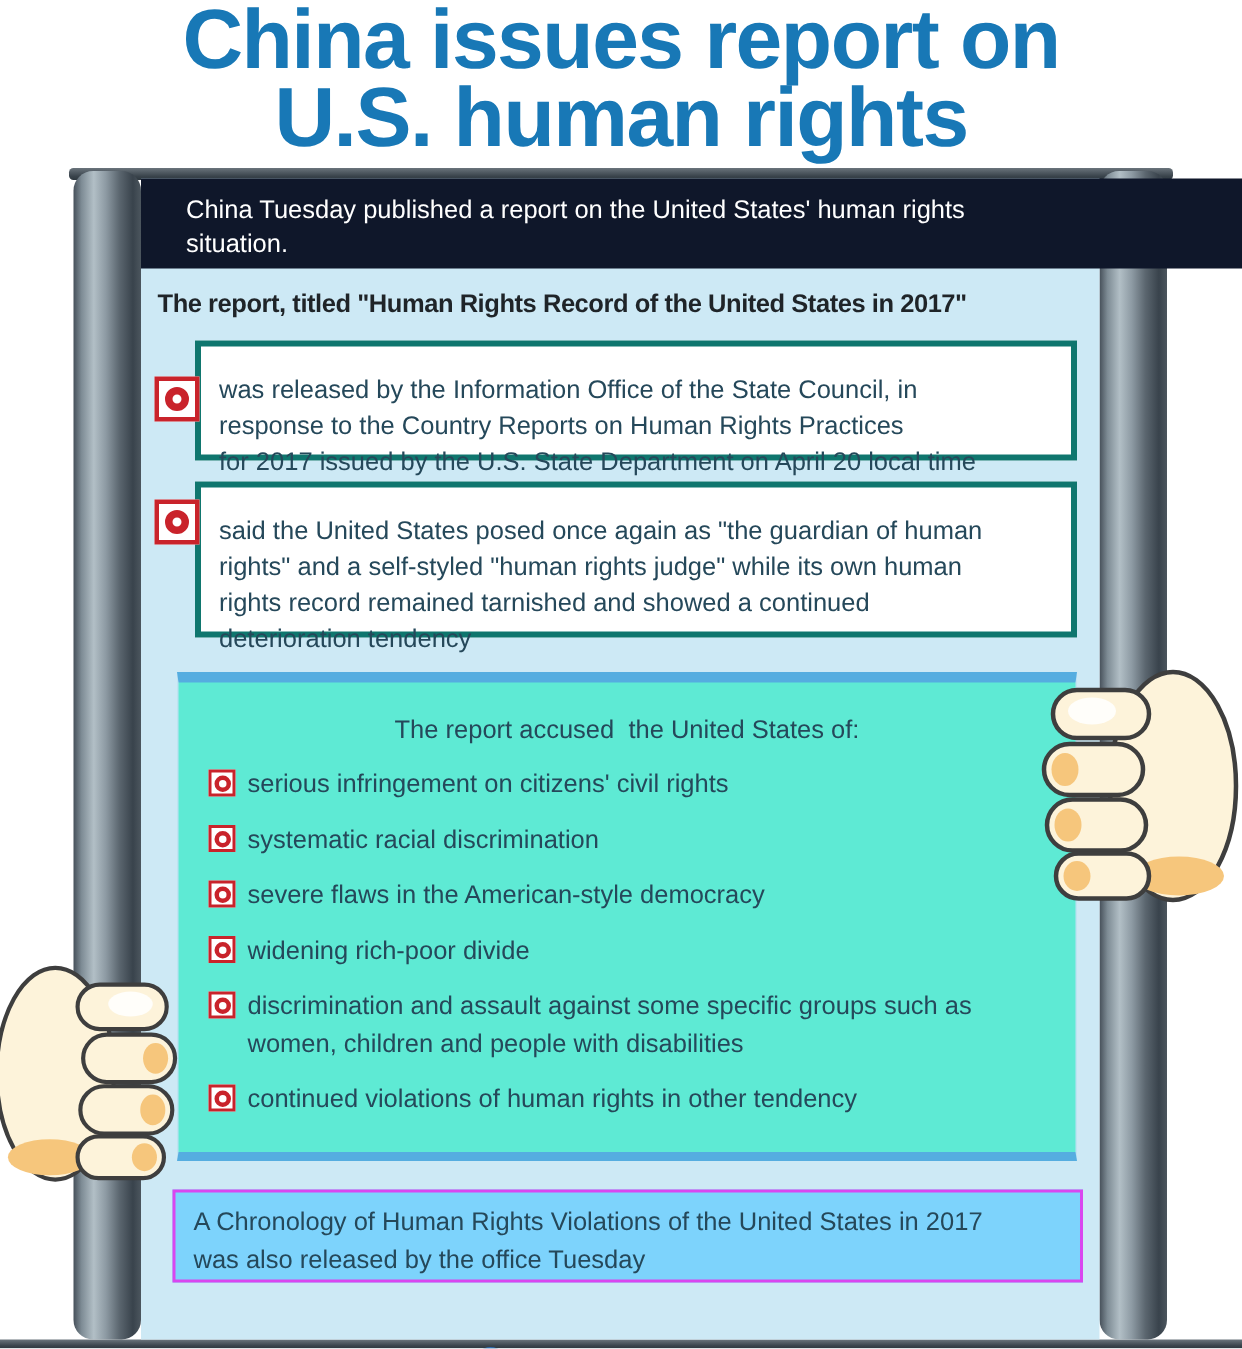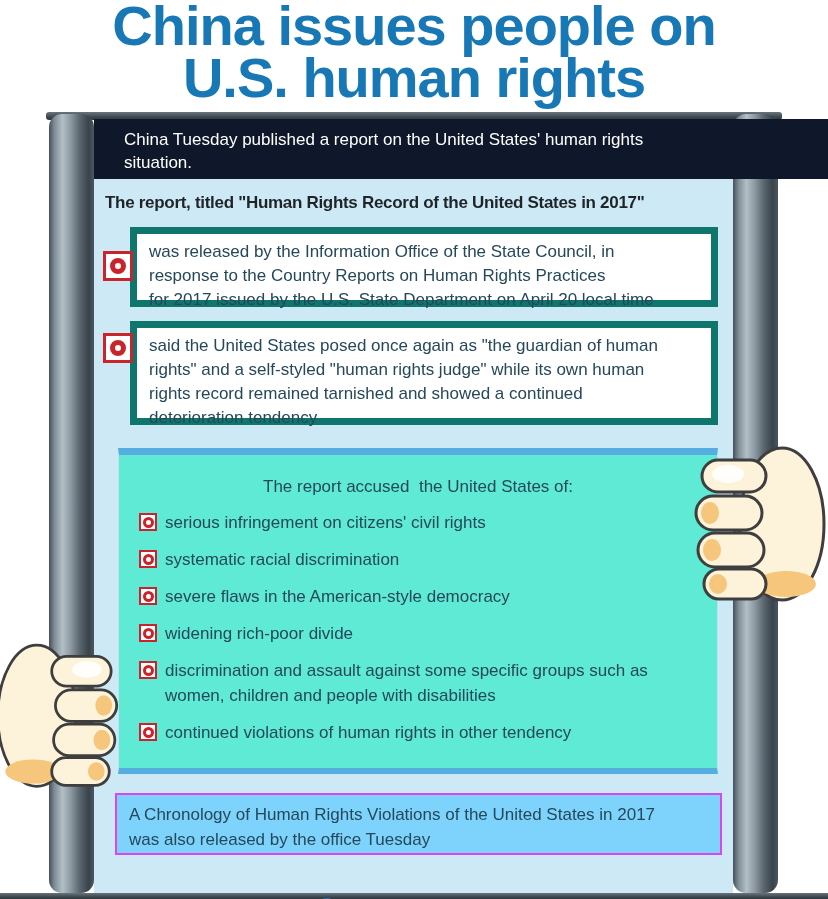--- a/index.html
+++ b/index.html
@@ -21,22 +21,22 @@
 
   
   .content{position:absolute;left:94px;top:119px;width:639px;height:774px;background:#cde9f5;z-index:3;}
 
   .intro{position:absolute;left:0;top:0;width:748px;height:60px;background:#0f172a;
     color:#fff;font-size:17px;line-height:23px;padding:9px 0 0 30px;box-sizing:border-box;white-space:pre-line;}
 
   .titled{position:absolute;left:11px;top:74px;width:626px;color:#1f2428;
     font-size:17px;font-weight:bold;letter-spacing:-0.3px;white-space:nowrap;}
 
-  .pointbox{position:absolute;left:36px;width:588px;background:#fff;border:7px solid #0f766e;
-    box-sizing:border-box;color:#25485a;font-size:17px;line-height:24px;white-space:pre-line;padding:6px 0 0 12px;}
+  .pointbox{position:absolute;left:36px;width:588px;background:#fff;border:4px solid #0f766e;
+    box-sizing:border-box;color:#25485a;font-size:17px;line-height:24px;white-space:pre-line;padding:17px 0 0 12px;}
   .pointbox1{top:108px;height:80px;}
   .pointbox2{top:202px;height:104px;}
 
   .bullet-lg{position:absolute;width:30px;height:30px;background:#fff;border:3px solid #c9232b;
     box-sizing:border-box;display:flex;align-items:center;justify-content:center;z-index:4;}
   .bullet-lg::before{content:"";width:6px;height:6px;border-radius:50%;border:5px solid #c9232b;}
   .bullet1{left:9px;top:132px;}
   .bullet2{left:9px;top:214px;}
 
   .panel{position:absolute;left:24px;top:329px;width:600px;height:326px;box-sizing:border-box;
@@ -60,21 +60,21 @@
   .fist{position:absolute;z-index:6;}
   .fist-right{left:684px;top:436px;width:144px;height:170px;}
   .fist-left{left:-4px;top:632px;width:130px;height:162px;transform:scaleX(-1);}
 </style>
 </head>
 <body>
 
 <div id="canvas">
 
   <div class="title">
-    <div>China issues people on</div>
+    <div>China issues report on</div>
     <div>U.S. human rights</div>
   </div>
 
   <div class="rod rod-top"></div>
   <div class="rod rod-bottom"></div>
   <div class="bar bar-left"></div>
   <div class="bar bar-right"></div>
 
   <div class="content">
 

